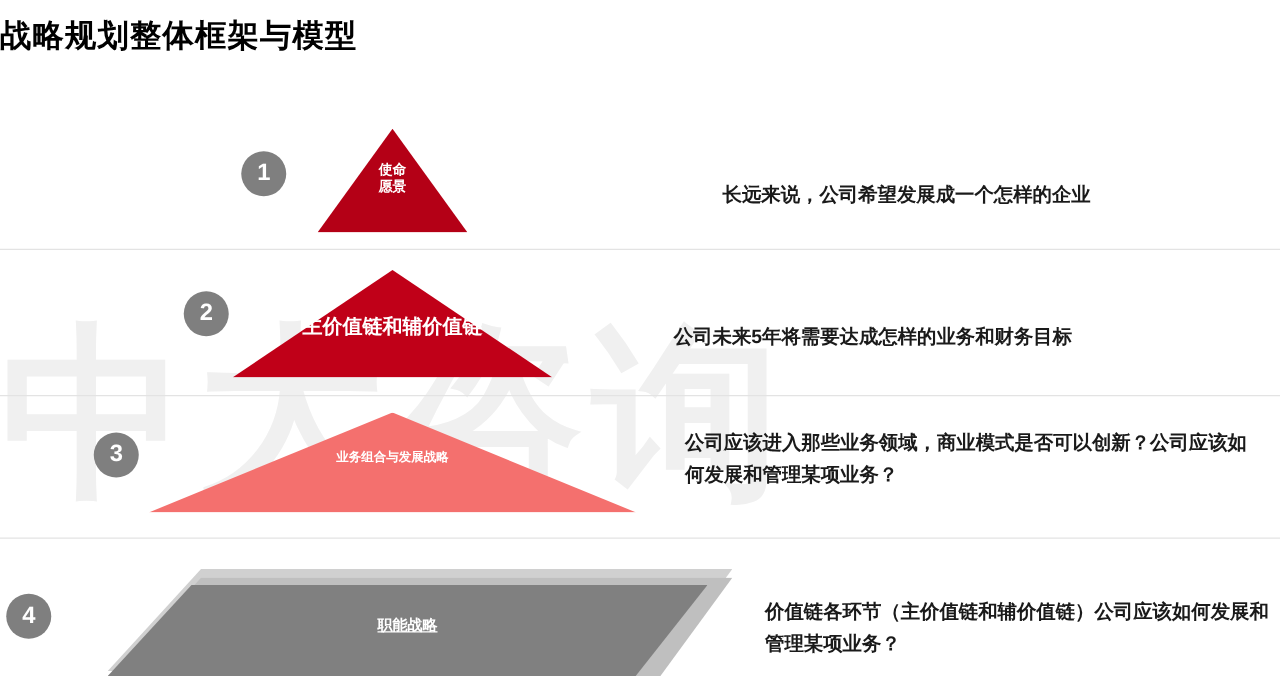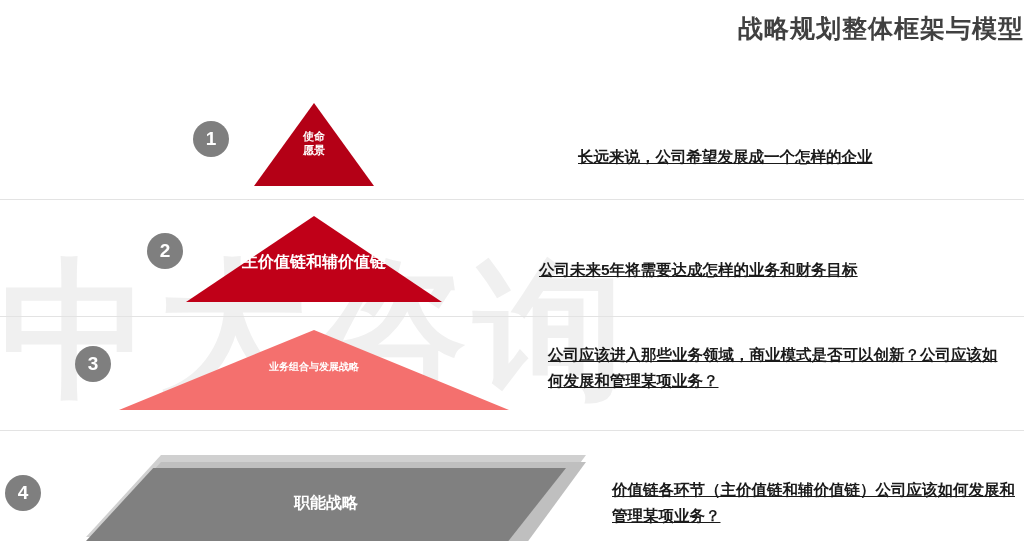--- a/index.html
+++ b/index.html
@@ -48,24 +48,24 @@
     font-weight: bold;
     white-space: nowrap;
   }
 
   
   #page-title {
     position: absolute;
     top: 12px;
     left: 0;
     width: 1024px;
-    text-align: right;
+    text-align: left;
     font-size: 25px;
     font-weight: bold;
-    color: #404040;
+    color: #000000;
     letter-spacing: 1px;
     z-index: 5;
   }
 
   
   .divider {
     position: absolute;
     left: 0;
     width: 1024px;
     height: 1px;
@@ -107,21 +107,20 @@
   }
 
   
   .desc {
     position: absolute;
     color: #1a1a1a;
     font-weight: bold;
     font-size: 15.5px;
     line-height: 1.7;
     z-index: 6;
-    text-decoration: underline;
   }
 
   
   .shape {
     position: absolute;
     z-index: 4;
   }
   .tri1 {
     left: 254px; top: 103px;
     width: 120px; height: 83px;
@@ -193,15 +192,15 @@
   <div class="shape tri3"></div>
   <div class="shape-label" style="left:119px; top:361px; width:390px; font-size:10px;">业务组合与发展战略</div>
   <div class="desc" style="left:548px; top:342px; width:455px;">公司应该进入那些业务领域，商业模式是否可以创新？公司应该如何发展和管理某项业务？</div>
 </div>
 
 <div class="row">
   <div class="num-circle" style="left:5px; top:475px; width:36px; height:36px;">4</div>
   <div class="shape slab-side"></div>
   <div class="shape slab-side2"></div>
   <div class="shape slab-top"></div>
-  <div class="shape-label" style="left:86px; top:493px; width:480px; font-size:16px;">职能战略</div>
+  <div class="shape-label" style="left:86px; top:493px; width:480px; font-size:12px;text-decoration:underline;">职能战略</div>
   <div class="desc" style="left:612px; top:477px; width:410px;">价值链各环节（主价值链和辅价值链）公司应该如何发展和管理某项业务？</div>
 </div>
 
 </body></html>

